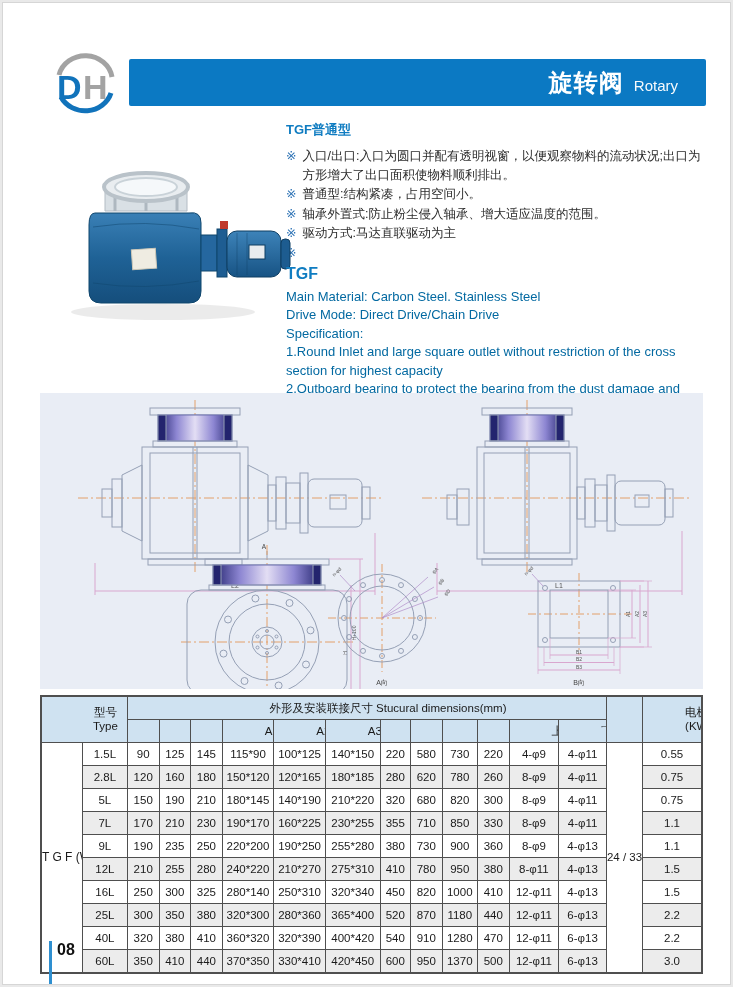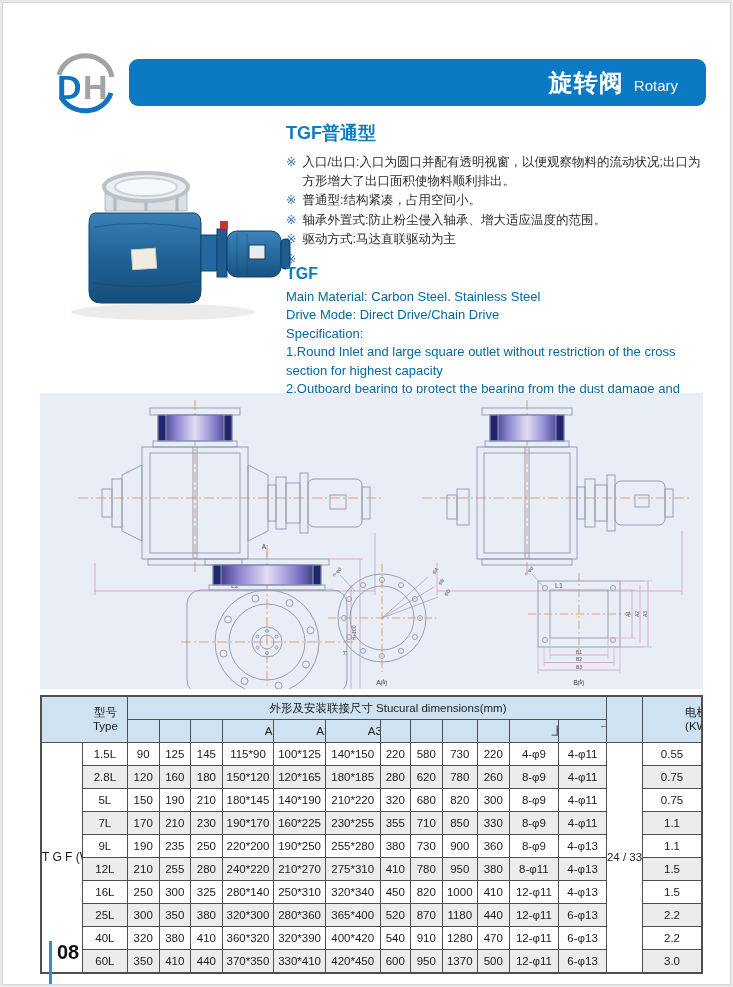--- a/index.html
+++ b/index.html
@@ -9,29 +9,29 @@
     -webkit-font-smoothing:antialiased;
   }
   .page{
     position:absolute;left:2px;top:2px;width:727px;height:981px;
     background:#ffffff;border:1px solid #d6d6d6;overflow:hidden;
   }
   
   .logo{position:absolute;left:46px;top:50px;width:72px;height:66px;}
   .banner{
     position:absolute;left:126px;top:56px;width:577px;height:47px;
-    background:#0b79c3;border-radius:9px;
+    background:#0b79c3;border-radius:2px;
     display:flex;align-items:center;justify-content:flex-end;
     padding-right:28px;box-sizing:border-box;color:#fff;
   }
   .banner .zh{font-size:24px;font-weight:bold;letter-spacing:1px;}
   .banner .en{font-size:15px;margin-left:10px;margin-top:6px;opacity:.96;}
   
   .intro{position:absolute;left:283px;top:118px;width:424px;}
-  .h-blue{color:#0f7cc1;font-weight:bold;font-size:18px;margin:0 0 8px 0;}
+  .h-blue{color:#0f7cc1;font-weight:bold;font-size:13px;margin:0 0 8px 0;}
   .bullets{list-style:none;margin:0;padding:0;font-size:12.5px;line-height:1.48;color:#2b2b2b;}
   .bullets li{display:flex;margin:0 0 1px 0;}
   .bullets .mark{color:#2f74b6;margin-right:6px;flex:0 0 auto;}
   
   .photo{position:absolute;left:50px;top:146px;width:238px;height:178px;}
   
   .spec{position:absolute;left:283px;top:262px;width:428px;}
   .spec .h-blue{font-size:16px;margin-bottom:5px;}
   .spec-lines{font-size:13px;line-height:1.42;color:#0369a1;}
   
@@ -45,21 +45,21 @@
     border:1px solid #4f4f4f;text-align:center;vertical-align:middle;
     padding:1px 0;height:20px;overflow:hidden;white-space:nowrap;
   }
   .spec-table{border:2px solid #4f4f4f;}
   .spec-table thead th{background:#cfe2f1;font-weight:normal;line-height:1.25;padding-left:42px;}
   .spec-table .two-line{line-height:1.2;}
   .series-cell{white-space:pre-line;line-height:2.4;font-size:12px;background:#fff;}
   .speed-cell{white-space:pre-line;line-height:1.45;background:#fff;}
   .spec-table tbody tr.alt td.stripe{background:#ececec;}
   
-  .page-num{position:absolute;left:54px;top:938px;font-size:20px;font-weight:bold;color:#111;}
+  .page-num{position:absolute;left:54px;top:938px;font-size:16px;font-weight:bold;color:#111;}
   .page-bar{position:absolute;left:46px;top:938px;width:3px;height:44px;background:#2e8fd0;}
   svg text{font-family:"Liberation Sans","DejaVu Sans",sans-serif;}
 </style>
 </head>
 <body>
 
 <div class="page">
 
   <div class="logo">
     <svg viewBox="0 0 72 66" width="72" height="66">

